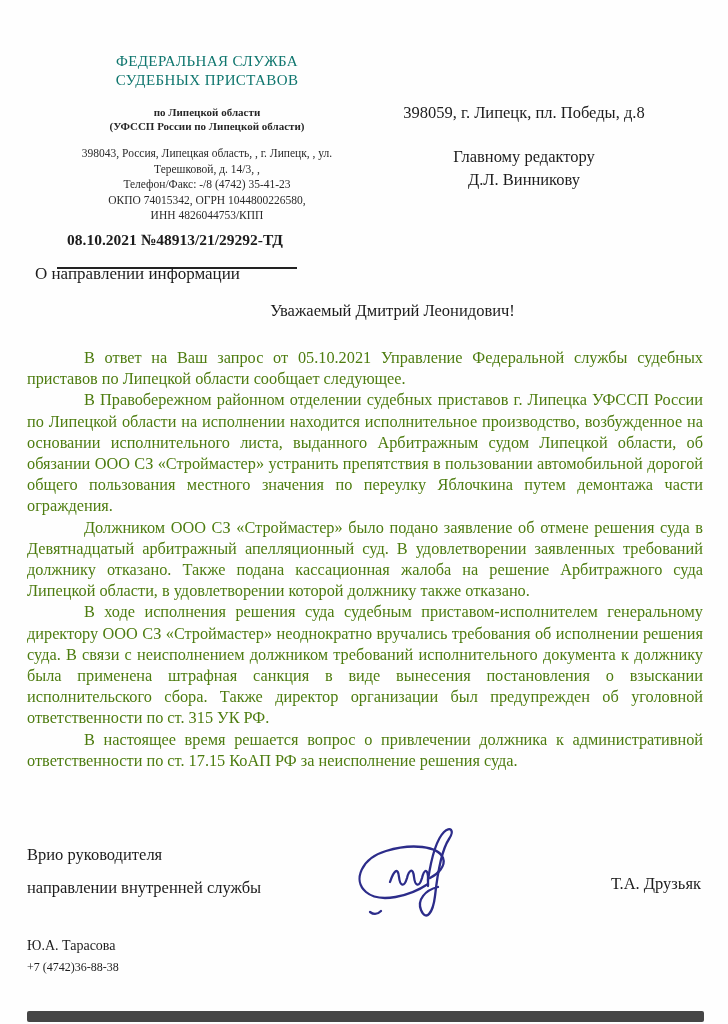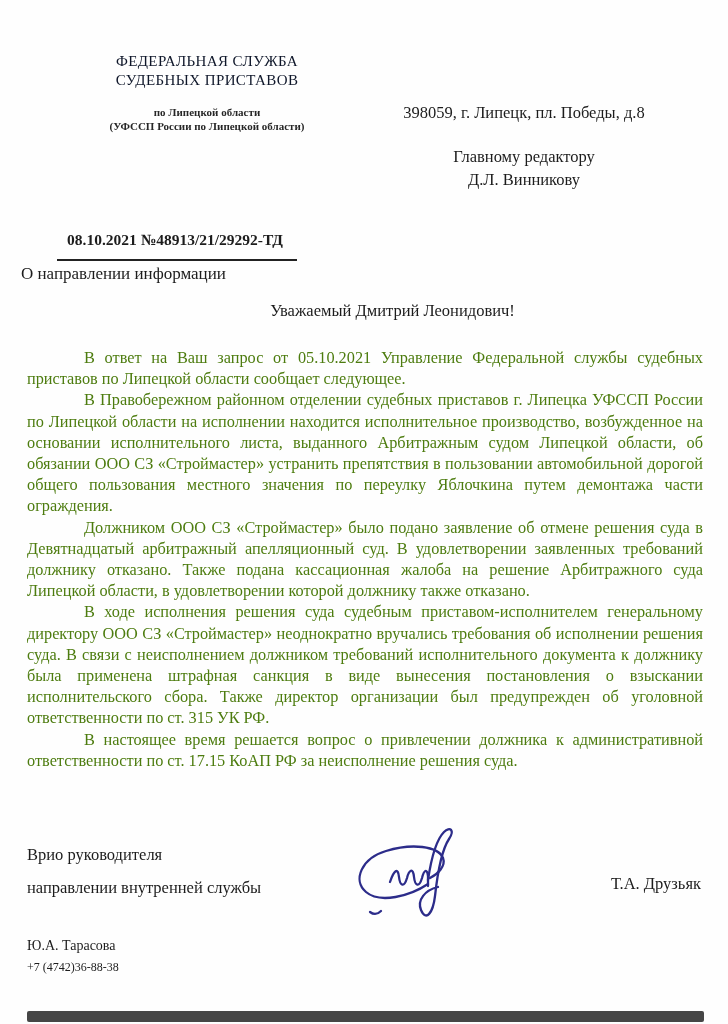--- a/index.html
+++ b/index.html
@@ -17,21 +17,21 @@
     position: absolute;
     left: 46px;
     top: 52px;
     width: 322px;
     text-align: center;
   }
   .org-name {
     font-size: 15px;
     line-height: 19px;
     letter-spacing: 0.4px;
-    color: #0f172a;
+    color: #0f766e;
   }
   .division {
     margin-top: 15px;
     font-weight: bold;
     font-size: 11px;
     line-height: 14px;
     color: #262626;
   }
   .lh-address {
     margin-top: 13px;
@@ -40,38 +40,38 @@
     color: #2a2a2a;
   }
   
   .ref-line {
     position: absolute;
     left: 57px;
     top: 231px;
     font-weight: bold;
     font-size: 15.5px;
     border-bottom: 2px solid #222222;
-    padding: 0 14px 10px 10px;
+    padding: 0 14px 18px 10px;
     white-space: nowrap;
   }
   
   .recipient {
     position: absolute;
     left: 328px;
     top: 101px;
     width: 392px;
     text-align: center;
     font-size: 16.5px;
     line-height: 23px;
   }
   .recipient .addressee { margin-top: 21px; }
   
   .subject {
     position: absolute;
-    left: 21px;
+    left: 35px;
     top: 264px;
     font-size: 17px;
   }
   
   .letter-body {
     position: absolute;
     left: 27px;
     top: 301px;
     width: 676px;
   }
@@ -113,20 +113,27 @@
 
   <div class="letterhead">
     <div class="org-name">
       <div>ФЕДЕРАЛЬНАЯ СЛУЖБА</div>
       <div>СУДЕБНЫХ ПРИСТАВОВ</div>
     </div>
     <div class="division">
       <div>по Липецкой области</div>
       <div>(УФССП России по Липецкой области)</div>
     </div>
+    <div class="lh-address">
+      <div>398043, Россия, Липецкая область, , г. Липецк, , ул.</div>
+      <div>Терешковой, д. 14/3, ,</div>
+      <div>Телефон/Факс: -/8 (4742) 35-41-23</div>
+      <div>ОКПО 74015342, ОГРН 1044800226580,</div>
+      <div>ИНН 4826044753/КПП</div>
+    </div>
   </div>
 
   <div class="ref-line">08.10.2021 №48913/21/29292-ТД</div>
 
   <div class="recipient">
     <div>398059, г. Липецк, пл. Победы, д.8</div>
     <div class="addressee">
       <div>Главному редактору</div>
       <div>Д.Л. Винникову</div>
     </div>

